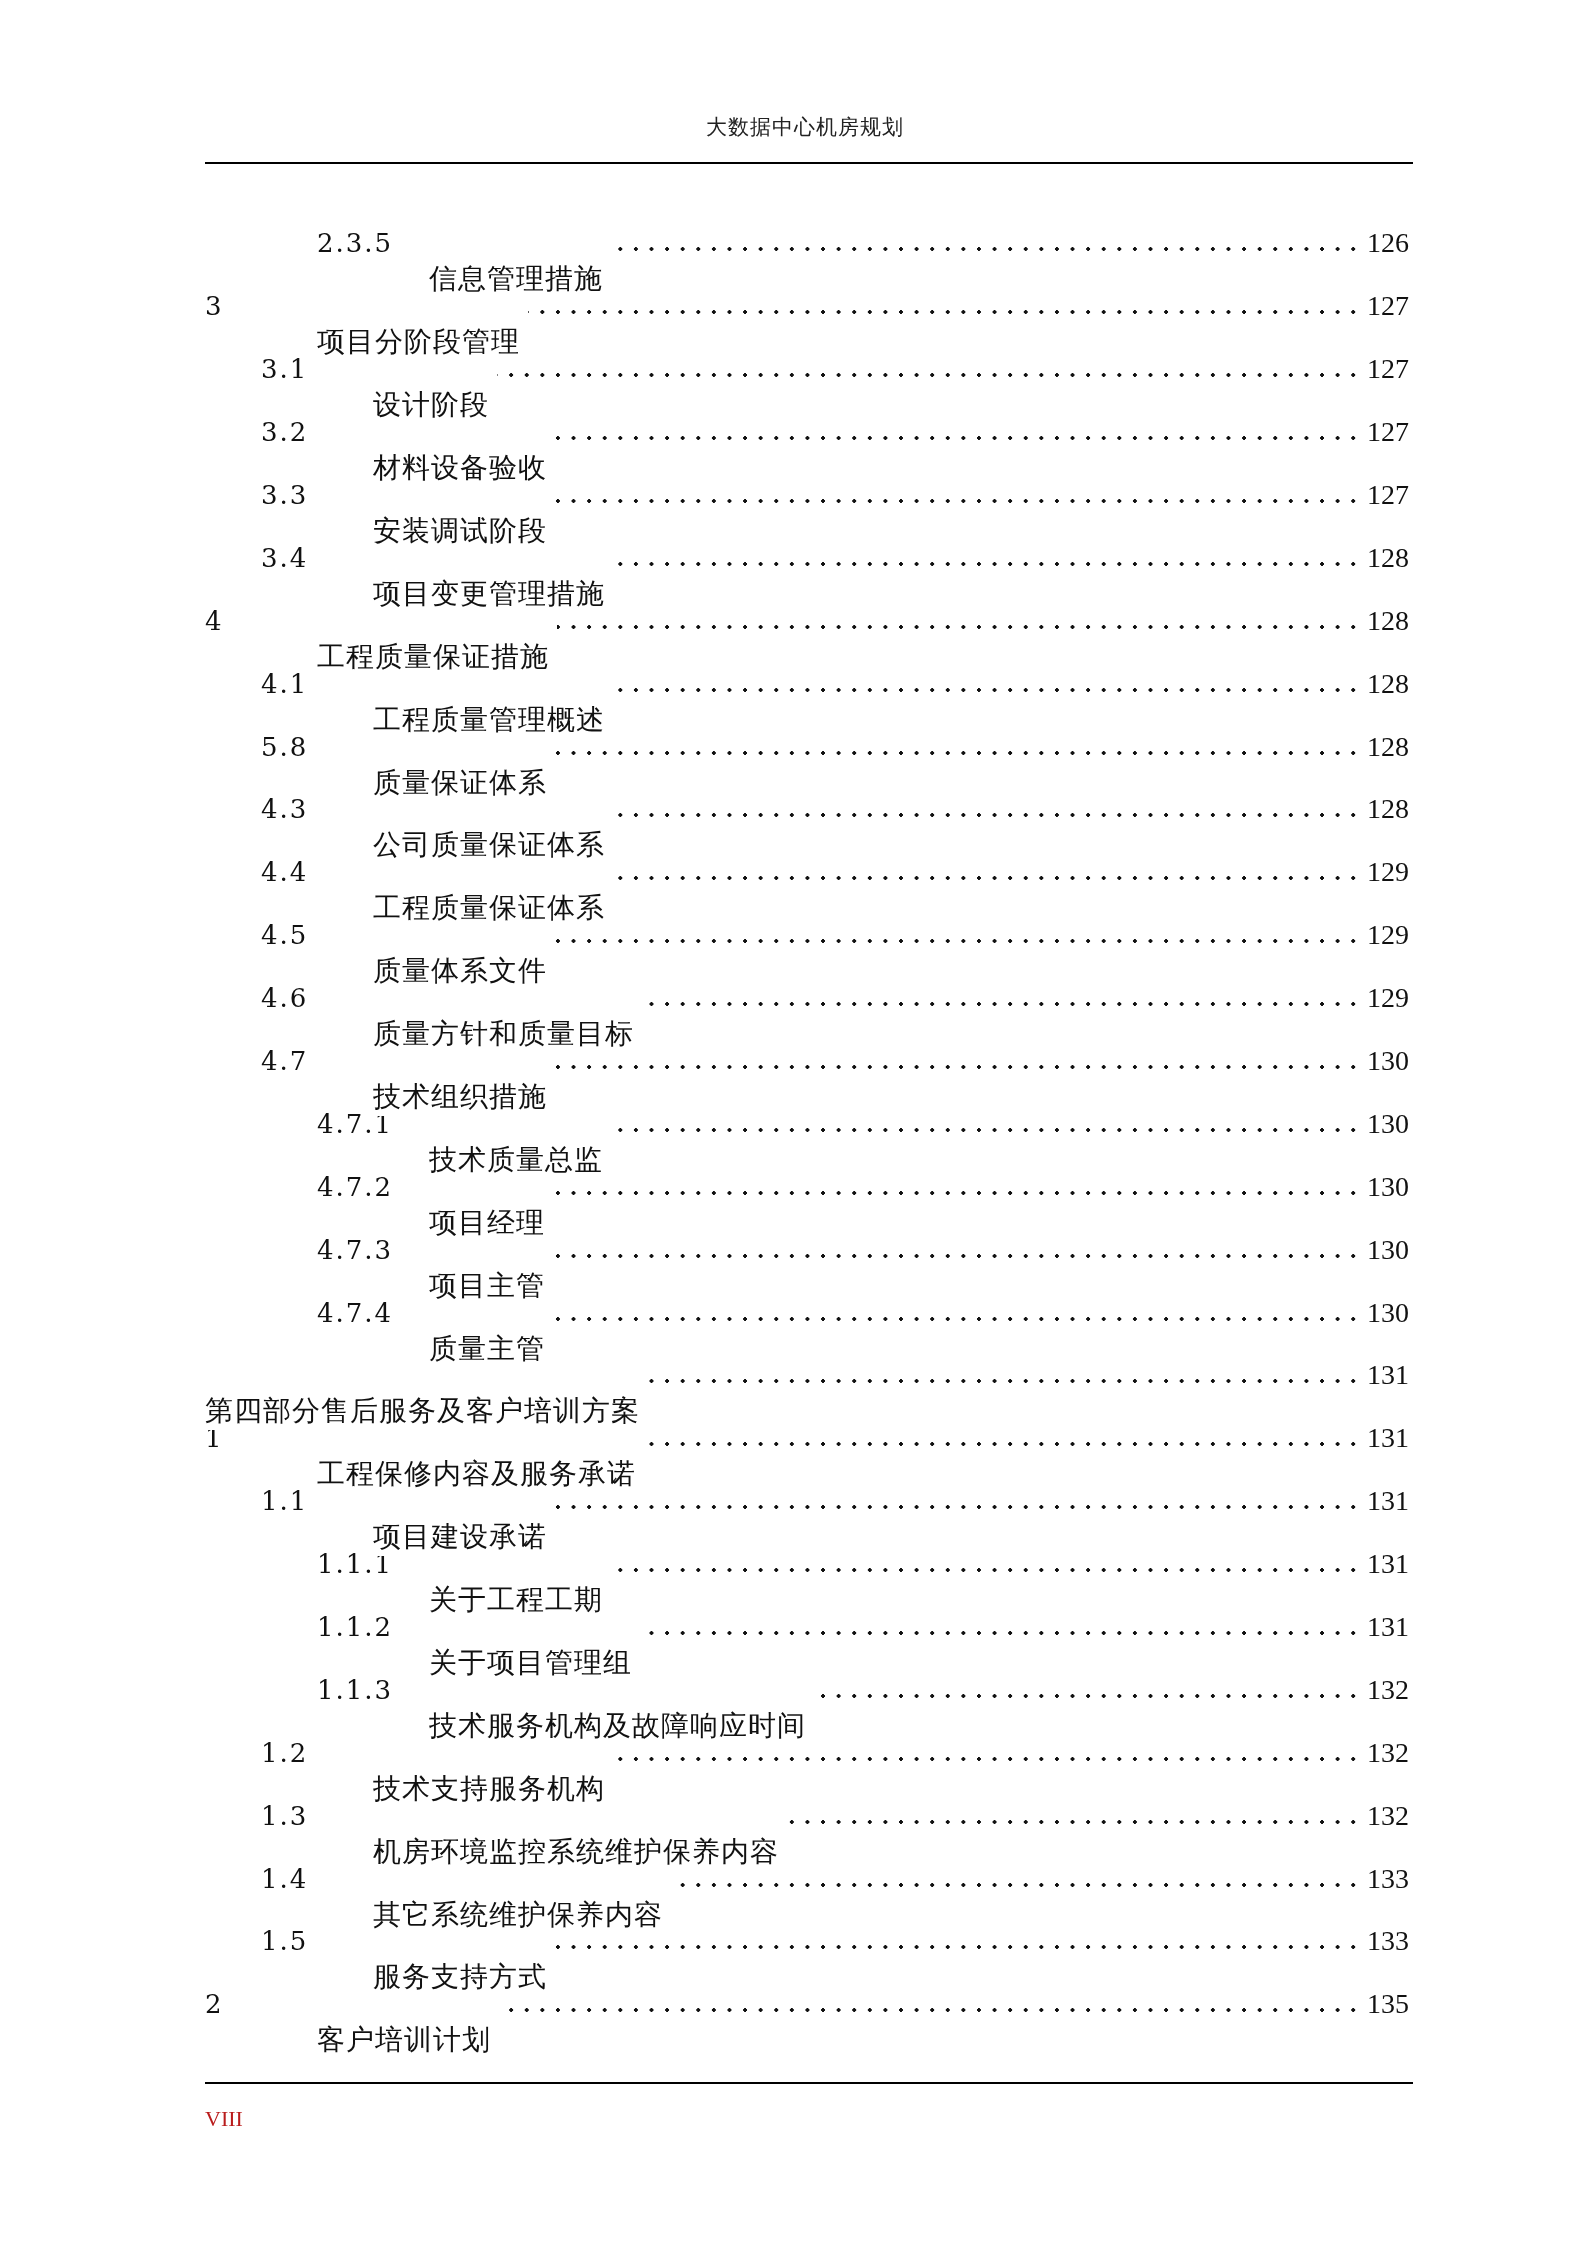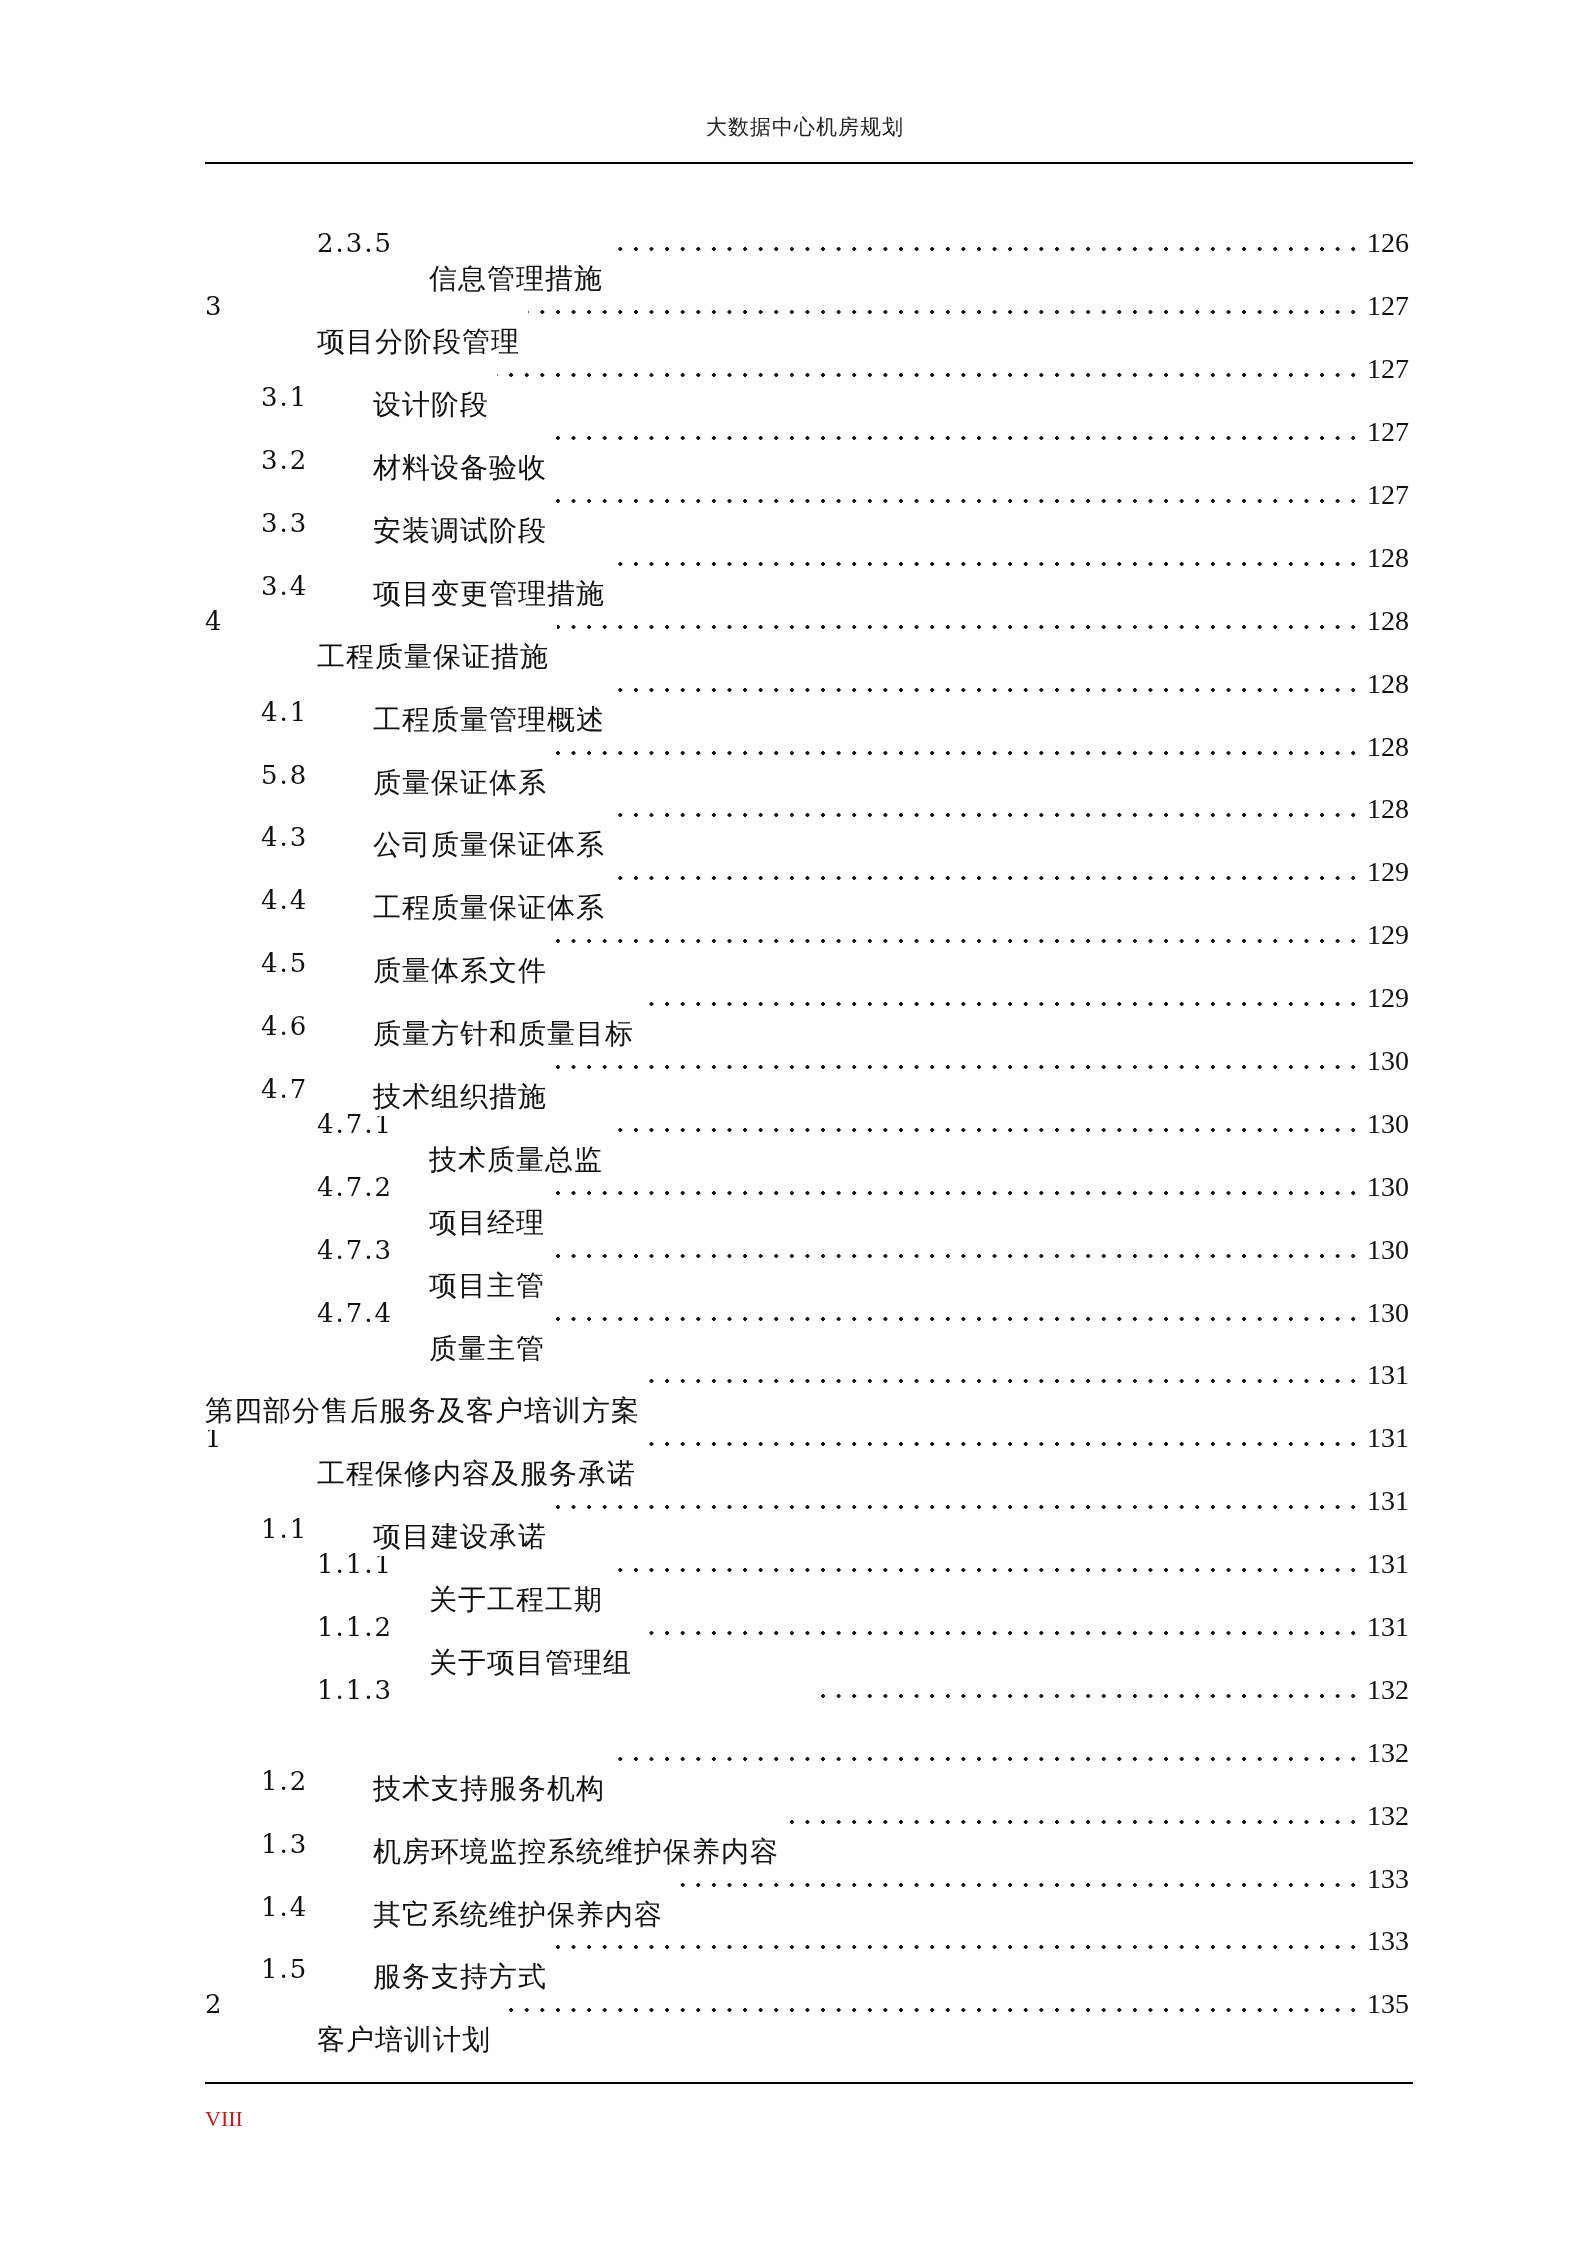--- a/index.html
+++ b/index.html
@@ -91,21 +91,21 @@
       font-family: "Liberation Serif", "DejaVu Serif", serif;
       font-size: 28px;
       text-align: center;
       width: 50px;
     }
     
     .lvl-0 .num { left: 0; }
     .lvl-0 .title { left: 0; }
     .lvl-1 .num { left: 0; }
     .lvl-1 .title { left: 112px; }
-    .lvl-2 .num { left: 56px; margin-top: 28px; }
+    .lvl-2 .num { left: 56px; }
     .lvl-2 .title { left: 168px; }
     .lvl-3 .num { left: 112px; }
     .lvl-3 .title { left: 224px; }
 
     .footer-rule {
       position: absolute;
       left: 205px;
       width: 1208px;
       top: 2082px;
       height: 0;
@@ -261,20 +261,21 @@
         <span class="page-num">131</span>
       </div>
       <div class="toc-row lvl-3">
         <span class="num">1.1.2</span>
         <span class="title">关于项目管理组</span>
         <span class="dots" style="left: 435px;"></span>
         <span class="page-num">131</span>
       </div>
       <div class="toc-row lvl-3">
         <span class="num">1.1.3</span>
+        <span class="title">技术服务机构及故障响应时间</span>
         <span class="dots" style="left: 609px;"></span>
         <span class="page-num">132</span>
       </div>
       <div class="toc-row lvl-2">
         <span class="num">1.2</span>
         <span class="title">技术支持服务机构</span>
         <span class="dots" style="left: 408px;"></span>
         <span class="page-num">132</span>
       </div>
       <div class="toc-row lvl-2">

